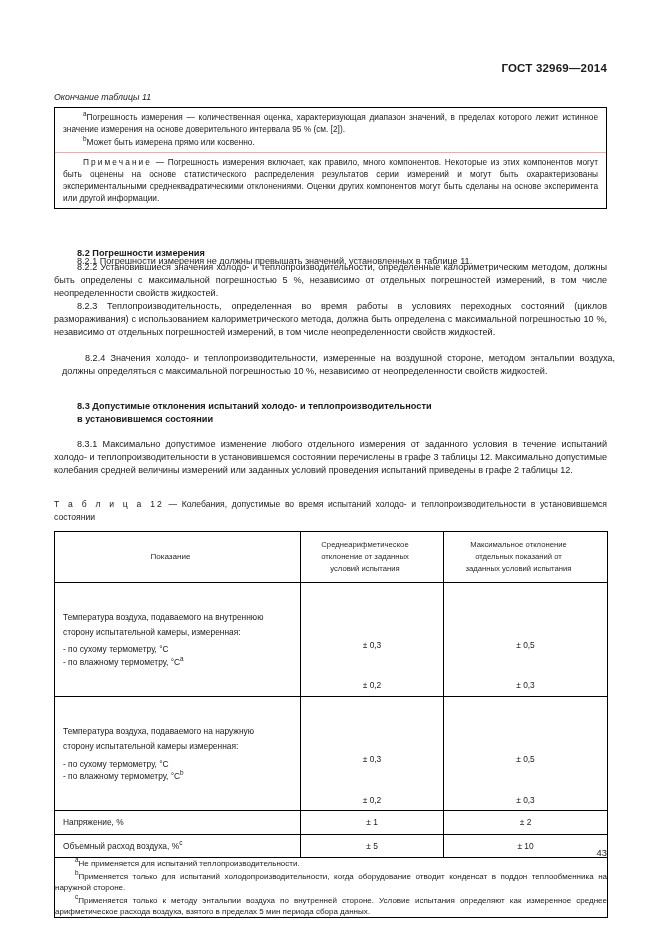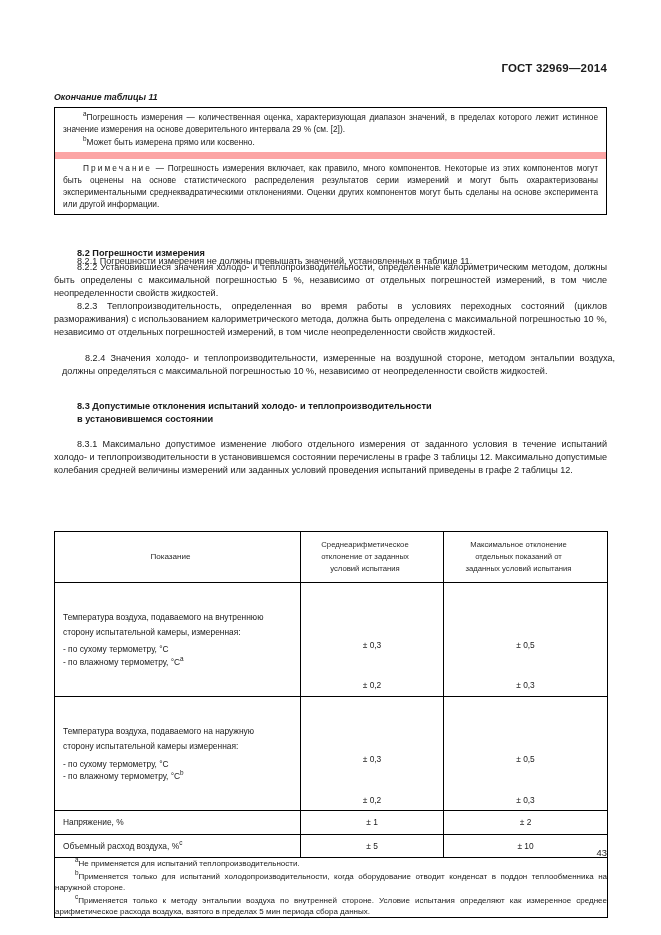--- a/index.html
+++ b/index.html
@@ -35,39 +35,38 @@
   }
 
   
   .tbl-cont-caption {
     position: absolute;
     left: 54px;
     top: 88px;
     font-size: 8.8px;
     font-style: italic;
     white-space: nowrap;
-    font-weight: bold;
   }
 
   
   .notebox {
     position: absolute;
     left: 54px;
     top: 103px;
     width: 553px;
     box-sizing: border-box;
     border: 1px solid #000;
     font-size: 8.3px;
     line-height: 1.42;
   }
   .notebox .seg {
     padding: 4px 8px 4px 8px;
   }
   .notebox .seg + .seg {
-    border-top: 7px solid #fca5a5;
+    border-top: 1px solid #fca5a5;
   }
   .notebox p {
     margin: 0;
     text-align: justify;
     text-indent: 20px;
   }
   .notebox p + p { margin-top: 1px; }
   sup.fn {
     font-size: 6.4px;
     vertical-align: super;
@@ -197,21 +196,21 @@
 
 <div class="page">
 
   <div class="doc-header">ГОСТ 32969—2014</div>
 
   <div class="tbl-cont-caption">Окончание таблицы 11</div>
 
   <div class="notebox">
     <div class="seg">
       <p>
-        <sup class="fn">a</sup><span>Погрешность измерения — количественная оценка, характеризующая диапазон значений, в пределах которого лежит истинное значение измерения на основе доверительного интервала 29 % (см. [2]).</span>
+        <sup class="fn">a</sup><span>Погрешность измерения — количественная оценка, характеризующая диапазон значений, в пределах которого лежит истинное значение измерения на основе доверительного интервала 95 % (см. [2]).</span>
       </p>
       <p>
         <sup class="fn">b</sup><span>Может быть измерена прямо или косвенно.</span>
       </p>
     </div>
     <div class="seg">
       <p>
         <span class="spaced">Примечание</span>
         <span>— Погрешность измерения включает, как правило, много компонентов. Некоторые из этих компонентов могут быть оценены на основе статистического распределения результатов серии измерений и могут быть охарактеризованы экспериментальными среднеквадратическими отклонениями. Оценки других компонентов могут быть сделаны на основе эксперимента или другой информации.</span>
       </p>
@@ -226,20 +225,24 @@
 
   <div class="para" style="top:296px;">8.2.3 Теплопроизводительность, определенная во время работы в условиях переходных состояний (циклов размораживания) с использованием калориметрического метода, должна быть определена с максимальной погрешностью 10 %, независимо от отдельных погрешностей измерений, в том числе неопределенности свойств жидкостей.</div>
 
   <div class="para" style="top:348px;margin-left:8px;">8.2.4 Значения холодо- и теплопроизводительности, измеренные на воздушной стороне, методом энтальпии воздуха, должны определяться с максимальной погрешностью 10 %, независимо от неопределенности свойств жидкостей.</div>
 
   <div class="sec-head" style="top:396px;">8.3 Допустимые отклонения испытаний холодо- и теплопроизводительности</div>
   <div class="sec-head" style="top:409px;">в установившемся состоянии</div>
 
   <div class="para" style="top:434px;">8.3.1 Максимально допустимое изменение любого отдельного измерения от заданного условия в течение испытаний холодо- и теплопроизводительности в установившемся состоянии перечислены в графе 3 таблицы 12. Максимально допустимые колебания средней величины измерений или заданных условий проведения испытаний приведены в графе 2 таблицы 12.</div>
 
+  <div class="tbl12-caption">
+    <span class="spaced">Т а б л и ц а  12</span>
+    <span>— Колебания, допустимые во время испытаний холодо- и теплопроизводительности в установившемся состоянии</span>
+  </div>
 
   <table class="tbl12">
     <colgroup>
       <col class="c1">
         <col class="c2">
         <col class="c3">
     </colgroup>
     <thead>
       <tr>
         <th class="h1">Показание</th>

